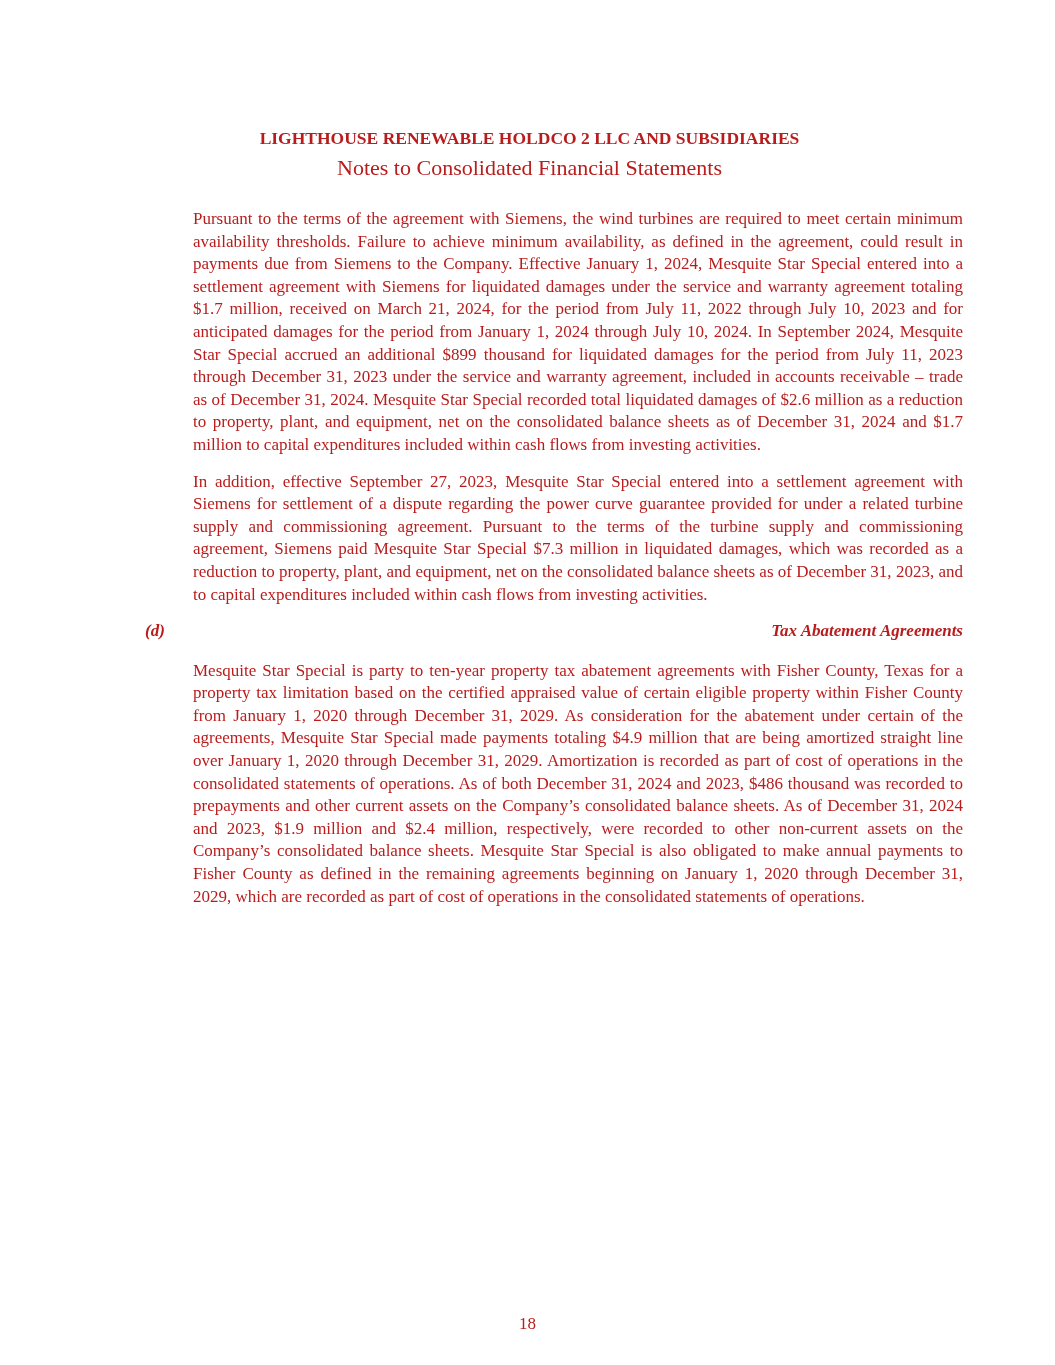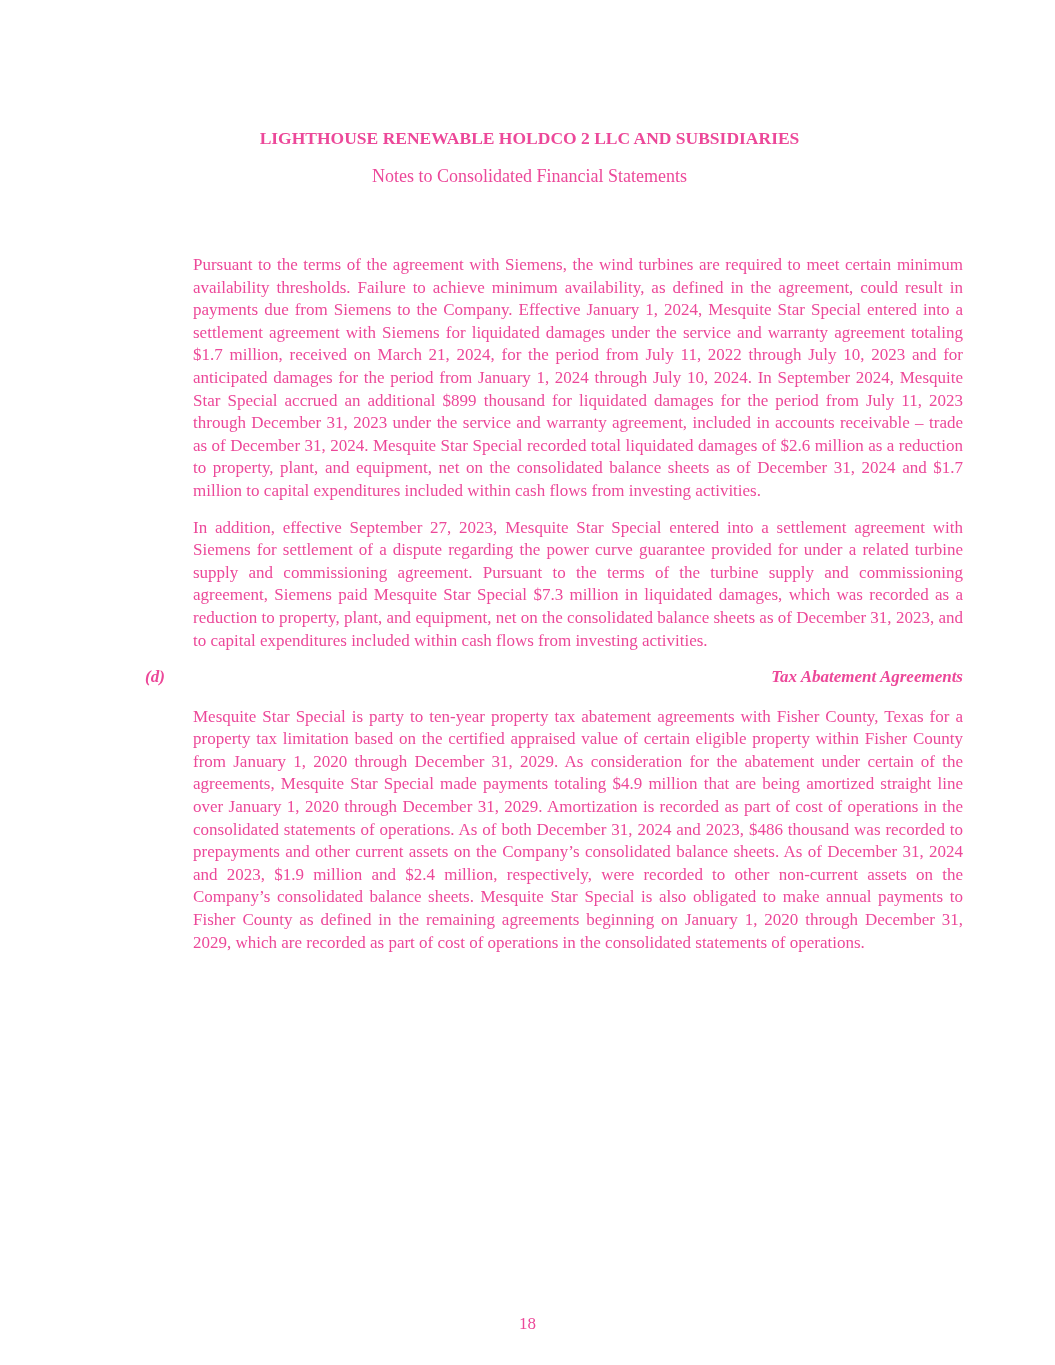--- a/index.html
+++ b/index.html
@@ -9,41 +9,41 @@
   }
   .page {
     position: relative;
     width: 1055px;
     height: 1365px;
     margin: 0 auto;
     background: #ffffff;
     box-sizing: border-box;
     padding: 124px 92px 0 96px;
     font-family: "Liberation Serif", "DejaVu Serif", serif;
-    color: #ec4899;
+    color: #b91c1c;
     overflow: hidden;
   }
   .doc-header {
     text-align: center;
   }
   .doc-title {
     font-size: 17.5px;
     font-weight: bold;
     line-height: 28px;
     margin: 0;
   }
   .doc-subtitle,
   .doc-dateline {
-    font-size: 18px;
+    font-size: 22px;
     font-weight: normal;
     line-height: 28px;
-    margin: 10px;
+    margin: 2px;
   }
   .doc-body {
-    margin-top: 64px;
+    margin-top: 26px;
   }
   .body-para {
     margin: 0 0 14px 97px;
     font-size: 17px;
     line-height: 22.6px;
     text-align: justify;
     text-justify: inter-word;
   }
   .section-heading {
     display: flex;

